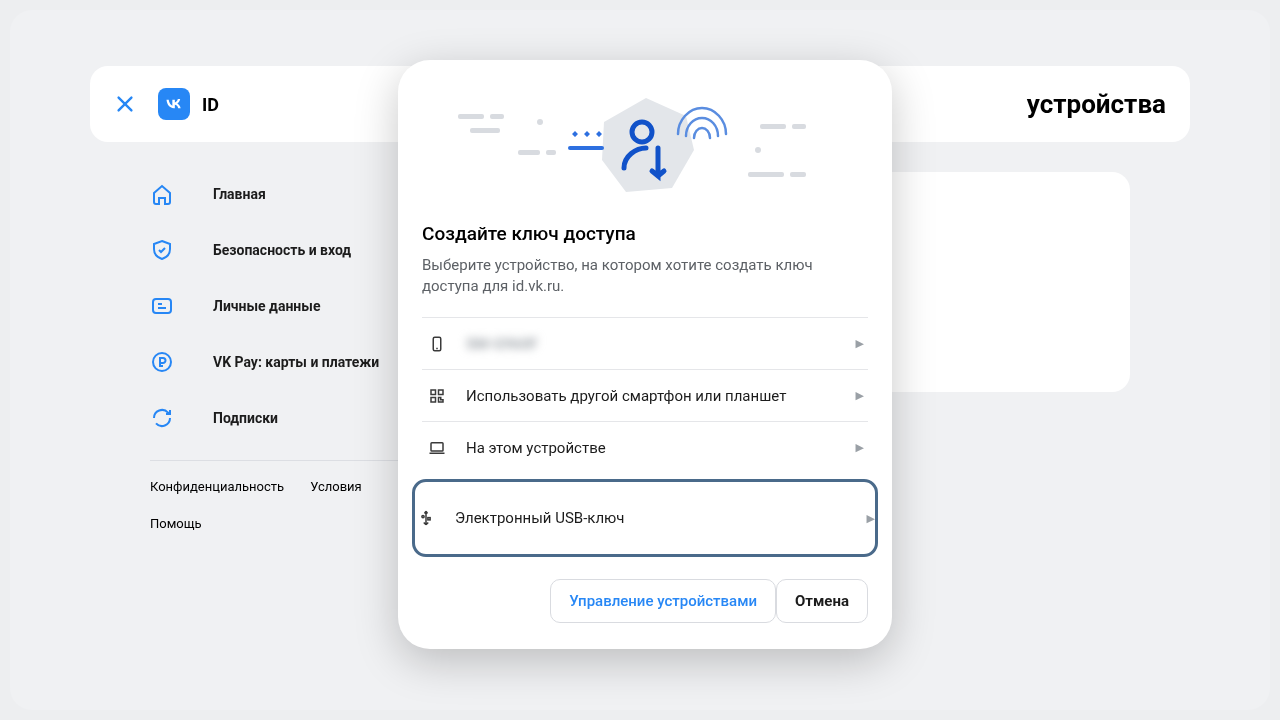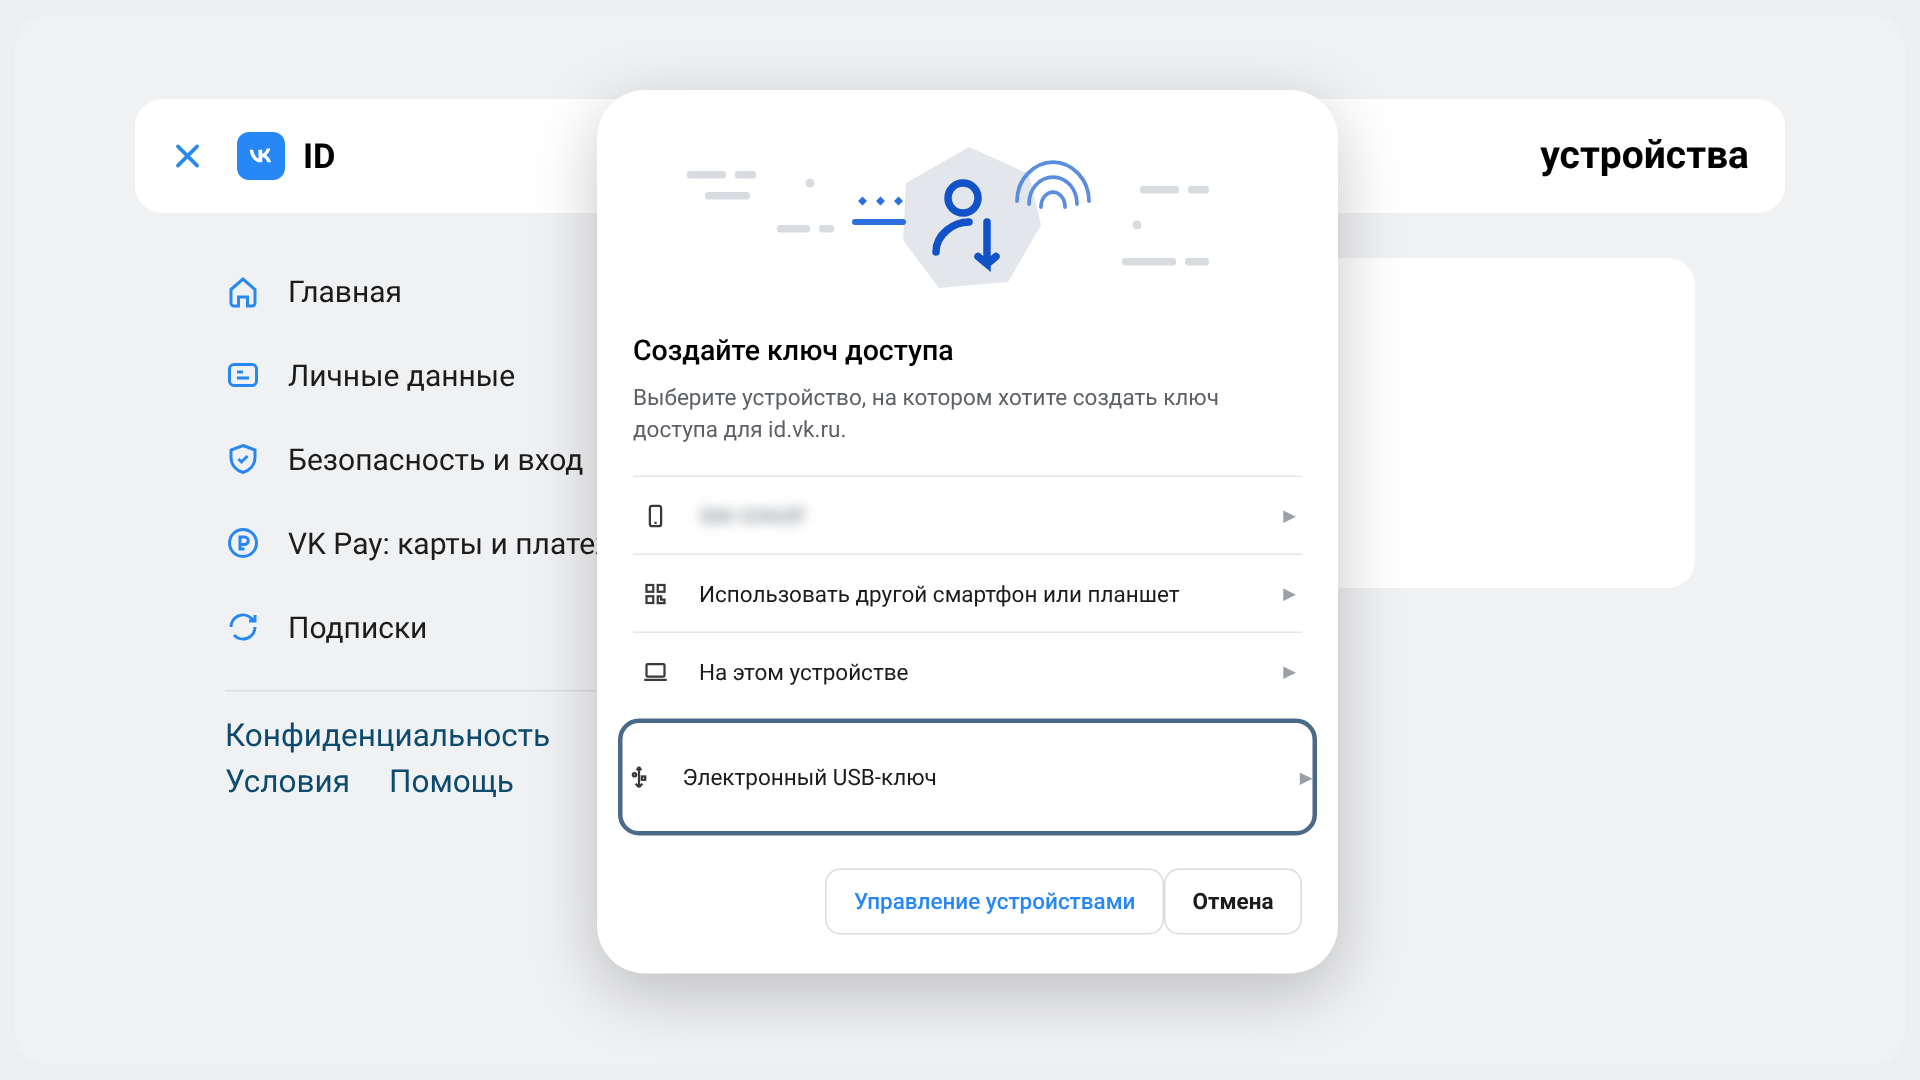--- a/index.html
+++ b/index.html
@@ -3,28 +3,28 @@
   <meta charset="utf-8">
   <style>
     * { margin:0; padding:0; box-sizing:border-box; font-family:-apple-system,BlinkMacSystemFont,"Segoe UI",Roboto,Arial,sans-serif; }
     body { background:#edeef0; width:1280px; height:720px; overflow:hidden; position:relative; }
 
     .outer-frame { position:absolute; inset:10px; background:#f0f1f3; border-radius:22px; overflow:hidden; }
 
     .page-header { position:absolute; left:80px; right:80px; top:56px; height:76px; background:#fff; border-radius:18px; display:flex; align-items:center; padding:0 24px; gap:22px; }
     .close-x { color:#2787f5; font-size:28px; line-height:1; }
     .vk-logo { width:32px; height:32px; background:#2787f5; border-radius:8px; display:flex; align-items:center; justify-content:center; color:#fff; font-weight:700; font-size:13px; letter-spacing:1px; }
-    .brand-id { font-size:23px; font-weight:700; color:#000; margin-left:-10px; }
+    .brand-id { font-size:18px; font-weight:700; color:#000; margin-left:-10px; }
     .page-title { margin-left:auto; font-size:26px; font-weight:700; color:#000; }
 
     .sidebar { position:absolute; left:140px; top:156px; width:280px; }
-    .nav-item { display:flex; align-items:center; gap:18px; height:56px; font-size:20px; color:#1c1c1c; cursor:pointer; }
+    .nav-item { display:flex; align-items:center; gap:39px; height:56px; font-size:14px; color:#1c1c1c; cursor:pointer;font-weight:bold; }
     .nav-icon { width:24px; height:24px; color:#2787f5; display:flex; align-items:center; justify-content:center; }
     .divider { height:1px; background:#dcdee3; margin:14px 0 18px 0; width:320px; }
-    .footer-links { display:flex; flex-wrap:wrap; gap:7px 26px; font-size:21px; color:#0c4a6e; }
+    .footer-links { display:flex; flex-wrap:wrap; gap:22px 26px; font-size:13px; color:#000000; }
     .footer-links span { cursor:pointer; }
 
     .pk-card { position:absolute; left:540px; top:162px; width:580px; height:220px; background:#fff; border-radius:18px; padding:26px 28px; }
     .pk-heading { font-size:24px; font-weight:700; color:#000; margin-top:88px; }
     .pk-sub { font-size:17px; color:#5f6670; margin-top:8px; }
 
     .modal { position:absolute; left:388px; top:50px; width:494px; background:#fff; border-radius:32px; box-shadow:0 12px 44px rgba(0,0,0,0.22); padding:20px 0 26px 0; }
     .illus { height:136px; display:flex; align-items:center; justify-content:center; }
     .illus svg { width:100%; height:100%; }
 
@@ -73,34 +73,34 @@
       <span class="nav-icon">
         <svg width="24" height="24" viewBox="0 0 24 24" fill="none" stroke="currentColor" stroke-width="2">
             <path d="M4 11l8-7 8 7v9a2 2 0 01-2 2h-3v-6h-6v6H6a2 2 0 01-2-2v-9z"></path>
           </svg>
       </span>
       <span>Главная</span>
     </div>
     <div class="nav-item">
       <span class="nav-icon">
         <svg width="24" height="24" viewBox="0 0 24 24" fill="none" stroke="currentColor" stroke-width="2">
+            <path d="M12 3l8 3v5c0 5-3.5 8.5-8 10-4.5-1.5-8-5-8-10V6l8-3z"></path>
+            <path d="M9 12l2 2 4-4"></path>
+          </svg>
+      </span>
+      <span>Безопасность и вход</span>
+    </div>
+    <div class="nav-item">
+      <span class="nav-icon">
+        <svg width="24" height="24" viewBox="0 0 24 24" fill="none" stroke="currentColor" stroke-width="2">
             <rect x="3" y="5" width="18" height="14" rx="3"></rect>
             <path d="M8 10h4M8 14h8"></path>
           </svg>
       </span>
       <span>Личные данные</span>
-    </div>
-    <div class="nav-item">
-      <span class="nav-icon">
-        <svg width="24" height="24" viewBox="0 0 24 24" fill="none" stroke="currentColor" stroke-width="2">
-            <path d="M12 3l8 3v5c0 5-3.5 8.5-8 10-4.5-1.5-8-5-8-10V6l8-3z"></path>
-            <path d="M9 12l2 2 4-4"></path>
-          </svg>
-      </span>
-      <span>Безопасность и вход</span>
     </div>
     <div class="nav-item">
       <span class="nav-icon">
         <svg width="24" height="24" viewBox="0 0 24 24" fill="none" stroke="currentColor" stroke-width="2">
             <circle cx="12" cy="12" r="9"></circle>
             <path d="M10 16V8h3a2.5 2.5 0 010 5H9M9 16h4"></path>
           </svg>
       </span>
       <span>VK Pay: карты и платежи</span>
     </div>

